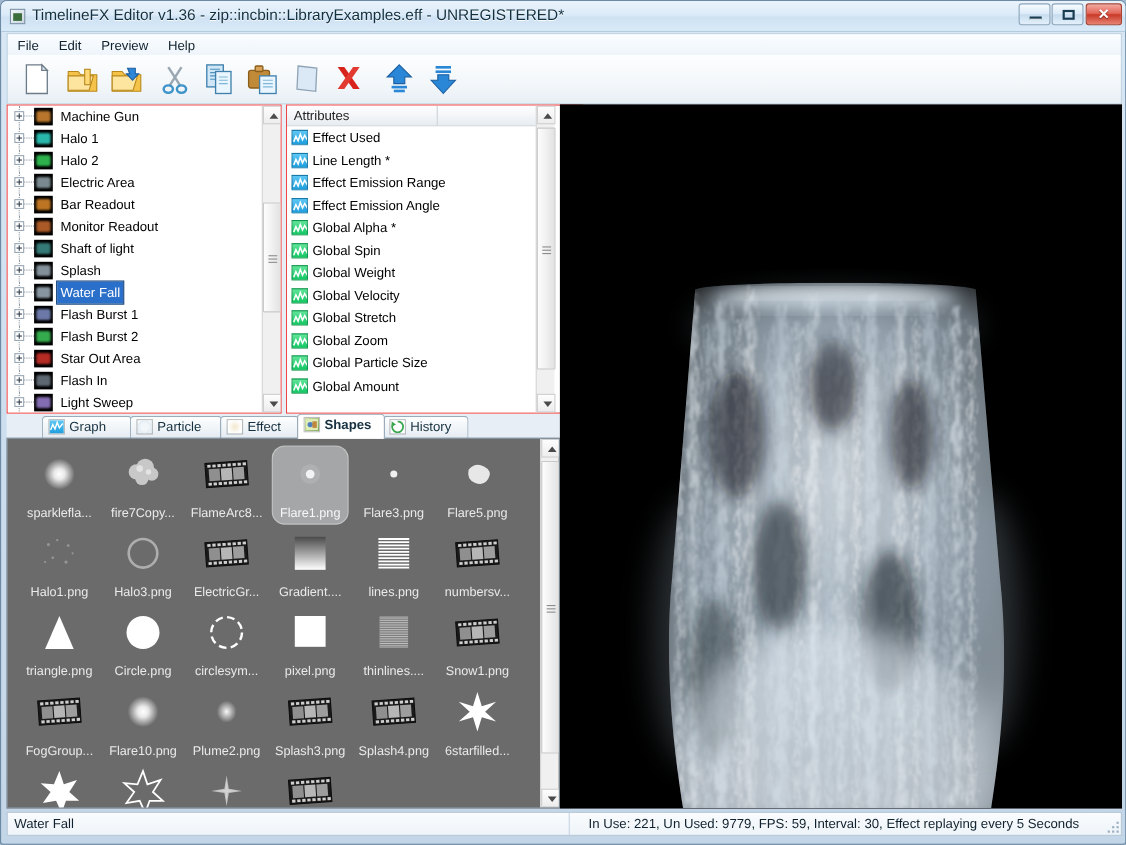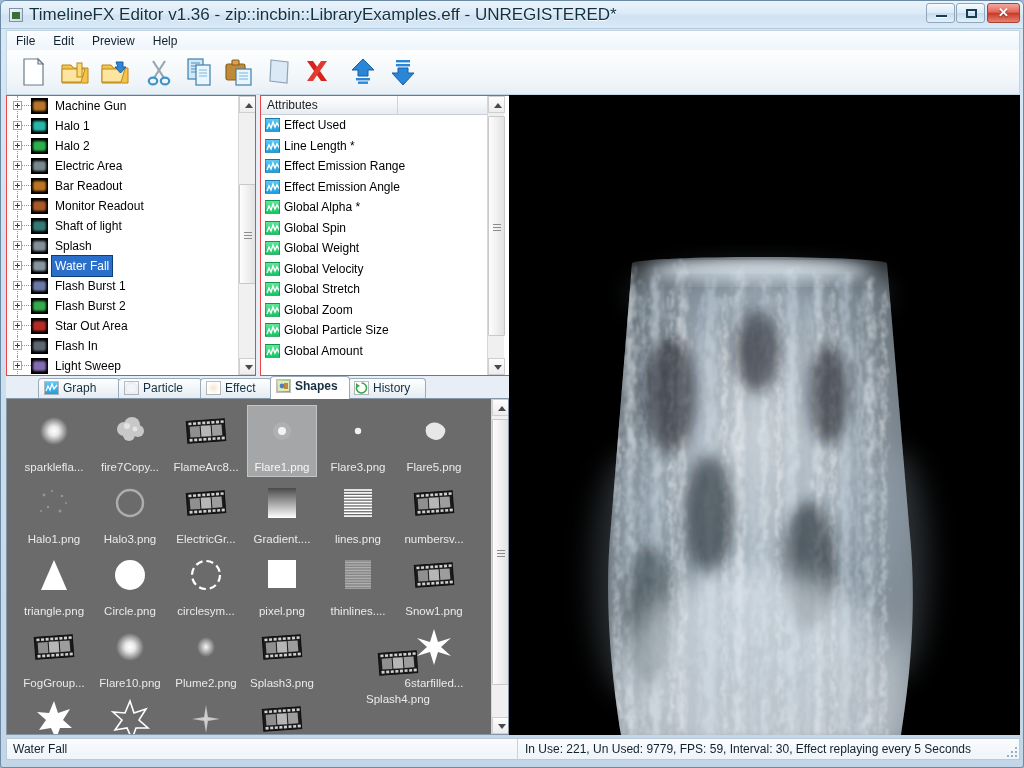--- a/index.html
+++ b/index.html
@@ -29,21 +29,21 @@
     position: absolute; left: 8px; top: 7px; width: 14px; height: 14px;
     background: linear-gradient(135deg,#f2f6fa,#c9d6e2);
     border: 1px solid #7e93a6;
   }
   #title-icon::after {
     content: ""; position: absolute; left: 2px; top: 3px;
     width: 8px; height: 7px; background: #3b6e3b;
   }
   #title-text {
     position: absolute; left: 28px; top: 4px;
-    font-size: 17px; color: #12303f; white-space: nowrap;
+    font-size: 14px; color: #12303f; white-space: nowrap;
     text-shadow: 0 1px 0 rgba(255,255,255,.9);
   }
   .wbtn {
     position: absolute; top: 2px; height: 20px; width: 29px;
     border: 1px solid #8fa6bb; border-radius: 3px;
     background: linear-gradient(180deg,#f6fbff 0%,#dcebf8 48%,#c6dcee 52%,#e3f0fb 100%);
     cursor: default;
   }
   #btn-min { right: 70px; }
   #btn-max { right: 40px; }
@@ -241,38 +241,38 @@
   .shape-cell .thumb-box {
     position: absolute; left: 50%; top: 4px; margin-left: -22px;
     width: 44px; height: 44px;
   }
   .shape-cell .cap {
     position: absolute; left: -4px; right: -4px; bottom: 4px;
     font-size: 11.5px; color: #eaeaea; white-space: nowrap; overflow: hidden;
   }
   .shape-cell.sel {
     background: rgba(225,229,233,.48);
-    border-radius: 0;
+    border-radius: 12px;
     box-shadow: inset 0 0 0 1px rgba(255,255,255,.35);
   }
   .shape-cell.sel .cap { color: #f6f8fa; }
   
   #statusbar {
     position: absolute; left: 5px; top: 737px; width: 1014px; height: 22px;
     background: linear-gradient(180deg,#fafcfe,#eef4f9);
     border: 1px solid #b9cad9;
   }
   #status-left {
     position: absolute; left: 0; top: 0; width: 511px; height: 20px;
     border-right: 1px solid #c6d4e1;
     font-size: 12px; color: #11222e; line-height: 20px; padding-left: 6px;
   }
   #status-right {
     position: absolute; left: 512px; top: 0; right: 0; height: 30px;
-    font-size: 12px; color: #11222e; line-height: 20px; padding-left: 6px;
+    font-size: 12px; color: #11222e; line-height: 20px; padding-left: 16px;
   }
   .resize-grip { position: absolute; right: 2px; bottom: 2px; width: 12px; height: 12px; }
   .resize-grip i {
     position: absolute; width: 2px; height: 2px; background: #9bb0c2;
   }
 </style>
 </head>
 <body>
 
 <div id="window">
@@ -965,21 +965,21 @@
                     <rect x="32.599999999999994" y="28.9" width="3" height="2.6"></rect>
                     <rect x="37.199999999999996" y="28.9" width="3" height="2.6"></rect>
                   </g>
                   <rect x="6" y="16.5" width="10" height="11" fill="#8f8f8f"></rect>
                   <rect x="17" y="16.5" width="10" height="11" fill="#b6b6b6"></rect>
                   <rect x="28" y="16.5" width="10" height="11" fill="#9d9d9d"></rect>
                 </g>
               </svg></span>
             <span class="cap">Splash3.png</span>
           </div>
-          <div class="shape-cell" style="left: 316px; top: 238px; margin-left: 40px;">
+          <div class="shape-cell" style="left: 316px; top: 222px;">
             <span class="thumb-box"><svg width="44" height="44" viewBox="0 0 44 44">
                 <g transform="rotate(-4 22 22)">
                   <rect x="3" y="11" width="38" height="22" fill="#1a1a1a" stroke="#0d0d0d"></rect>
                   <g fill="#cfcfcf">
                     <rect x="5" y="12.5" width="3" height="2.6"></rect>
                     <rect x="9.6" y="12.5" width="3" height="2.6"></rect>
                     <rect x="14.2" y="12.5" width="3" height="2.6"></rect>
                     <rect x="18.799999999999997" y="12.5" width="3" height="2.6"></rect>
                     <rect x="23.4" y="12.5" width="3" height="2.6"></rect>
                     <rect x="28" y="12.5" width="3" height="2.6"></rect>

